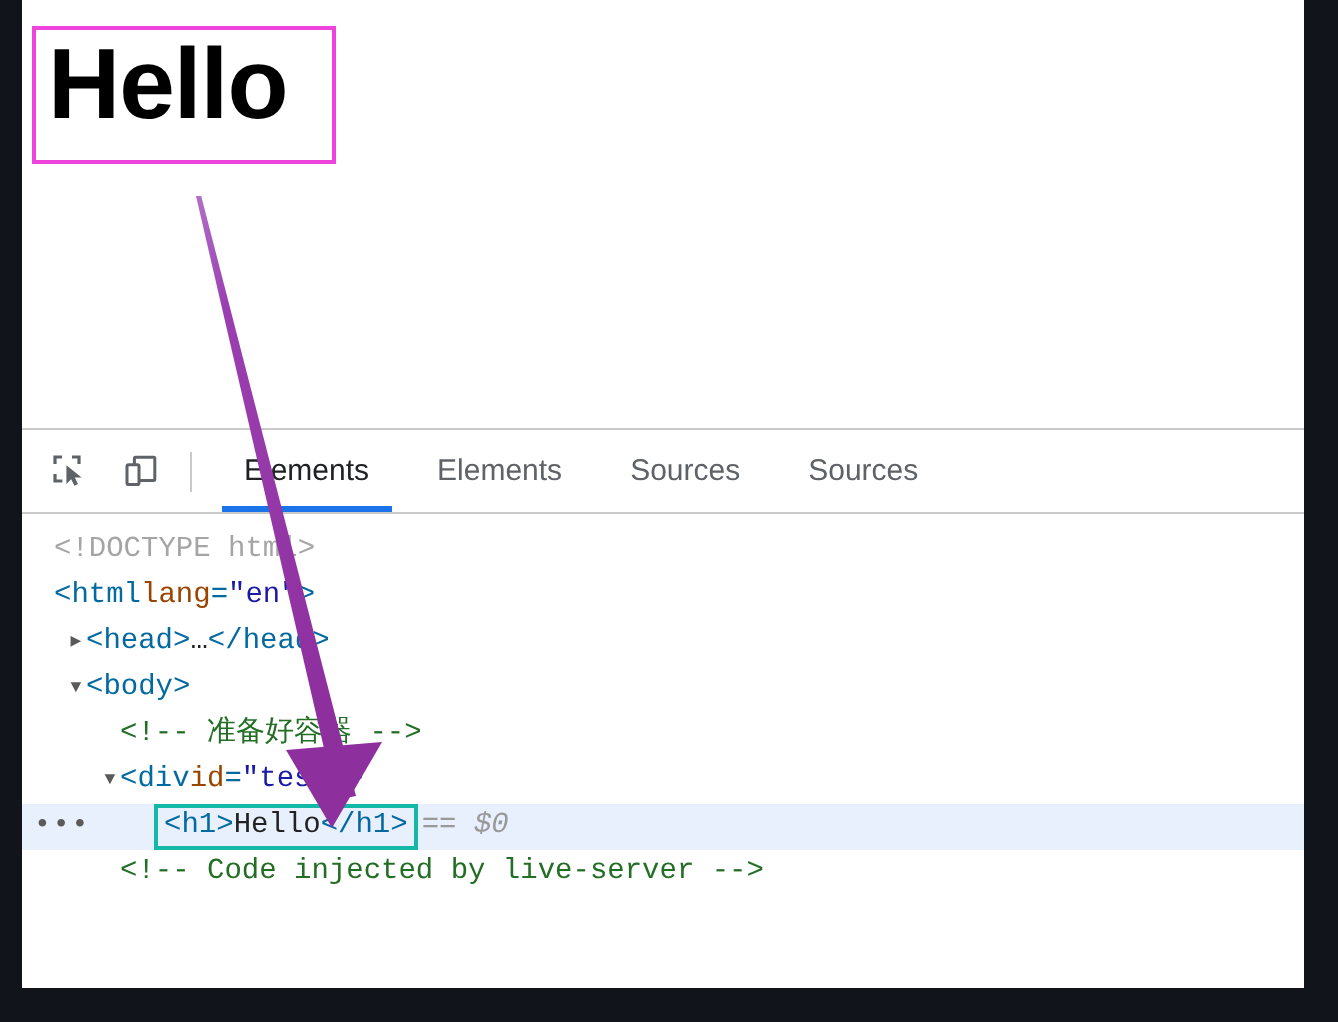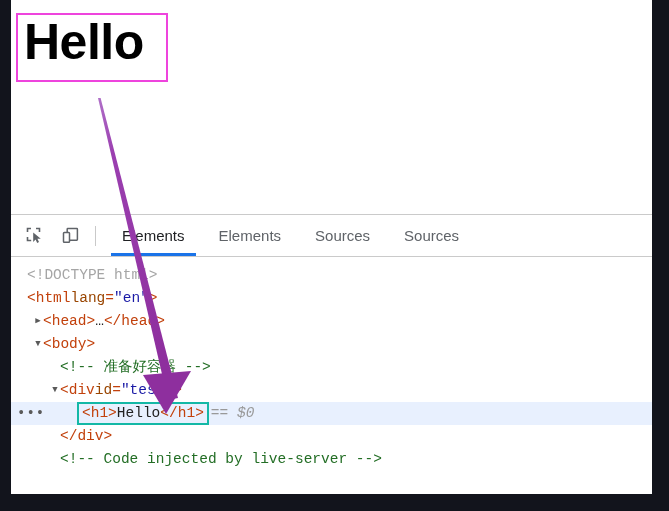--- a/index.html
+++ b/index.html
@@ -187,21 +187,21 @@
     top: 1px;
     font-family: "Liberation Mono", monospace;
     font-size: 14px;
     color: #5a5a5a;
     letter-spacing: 1px;
     line-height: 21px;
   }
 
   
   .tok-doctype  { color: #a5a5a5; }
-  .tok-tag      { color: #c2410c; }
+  .tok-tag      { color: #0369a1; }
   .tok-attr     { color: #994500; }
   .tok-value    { color: #1a1aa6; }
   .tok-comment  { color: #236e25; }
   .tok-text     { color: #222222; }
   .tok-ref      { color: #999999; font-style: italic; }
 
   .h1-box {
     display: inline-block;
     border: 2px solid #14b8a6;
     padding: 0 3px;
@@ -300,23 +300,20 @@
             <span class="tok-tag">=</span>
             <span class="tok-value">"test"</span>
             <span class="tok-tag">&gt;</span>
           </div>
           <div class="dom-row indent-4 selected">
             <span class="ellipsis-badge">•••</span>
             <span class="h1-box"><span class="tok-tag">&lt;h1&gt;</span><span class="tok-text">Hello</span><span class="tok-tag">&lt;/h1&gt;</span></span>
             <span class="tok-ref"> == $0</span>
           </div>
           <div class="dom-row indent-3">
-            <span class="tok-tag">&lt;/div&gt;</span>
-          </div>
-          <div class="dom-row indent-3">
             <span class="tok-comment">&lt;!-- Code injected by live-server --&gt;</span>
           </div>
         </div>
 
     </div>
   </div>
 
   <svg id="annotation-arrow" viewBox="0 0 669 511">
     <defs>
       <linearGradient id="arrowGrad" x1="0" y1="0" x2="0.35" y2="1">

